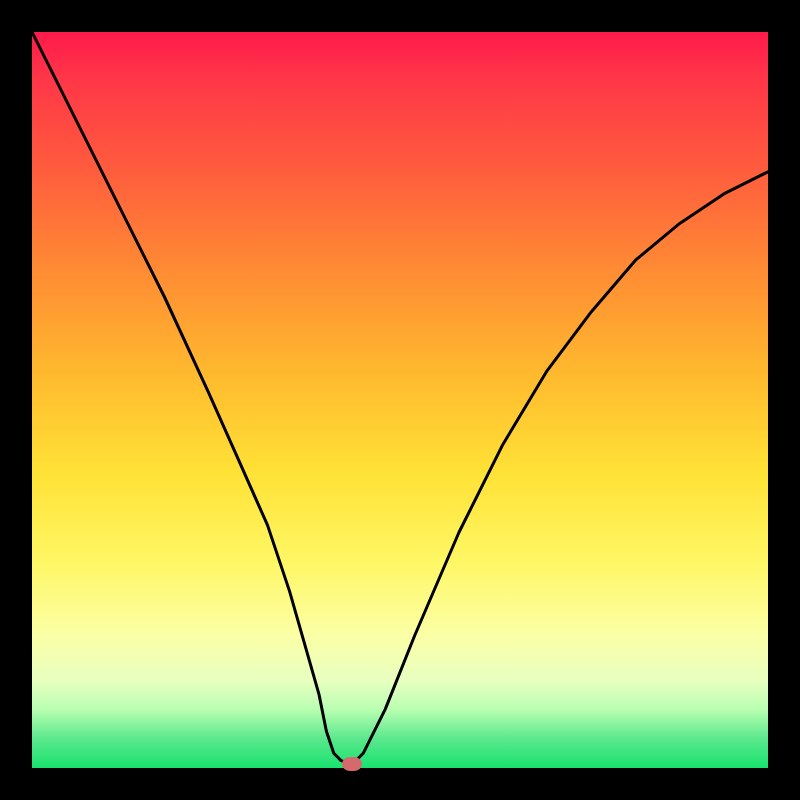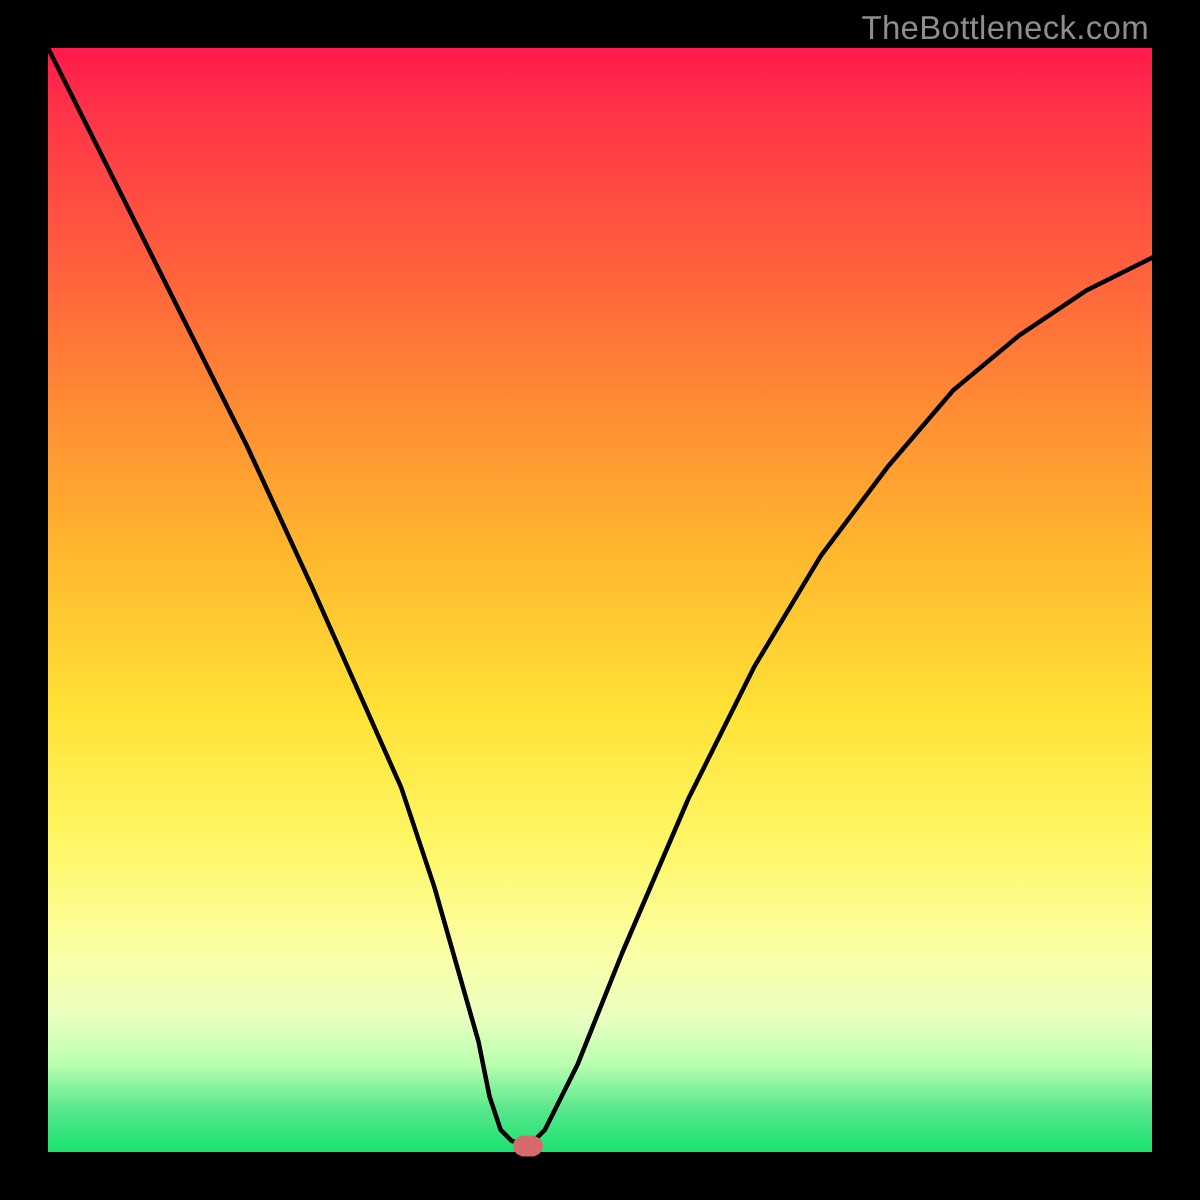--- a/index.html
+++ b/index.html
@@ -65,21 +65,20 @@
     border-radius: 8px / 7px;
     background: #d46a6c;
     transform: translate(-50%, -50%);
   }
 </style>
 </head>
 <body>
 
 <div class="frame">
 
-  <div class="watermark">TheBottleneck.com</div>
 
   <div class="plot-area">
     <svg class="curve" viewBox="0 0 736 736" preserveAspectRatio="none">
       <path id="curve-path" fill="none" stroke-linecap="round" stroke-linejoin="round" d="M0.0 0.0 L44.2 88.3 L88.3 176.6 L132.5 265.0 L176.6 360.6 L206.1 426.9 L235.5 493.1 L257.6 559.4 L272.3 610.9 L287.0 662.4 L294.4 699.2 L301.8 721.3 L309.1 728.6 L320.2 732.3 L331.2 721.3 L353.3 677.1 L382.7 603.5 L426.9 500.5 L471.0 412.2 L515.2 338.6 L559.4 279.7 L603.5 228.2 L647.7 191.4 L691.8 161.9 L736.0 139.8" stroke="#000000" stroke-width="3"></path>
     </svg>
     <div id="min-marker" class="marker" style="left: 320.16px; top: 732.32px; background: rgb(212, 106, 108);"></div>
   </div>
 
 </div>
 

